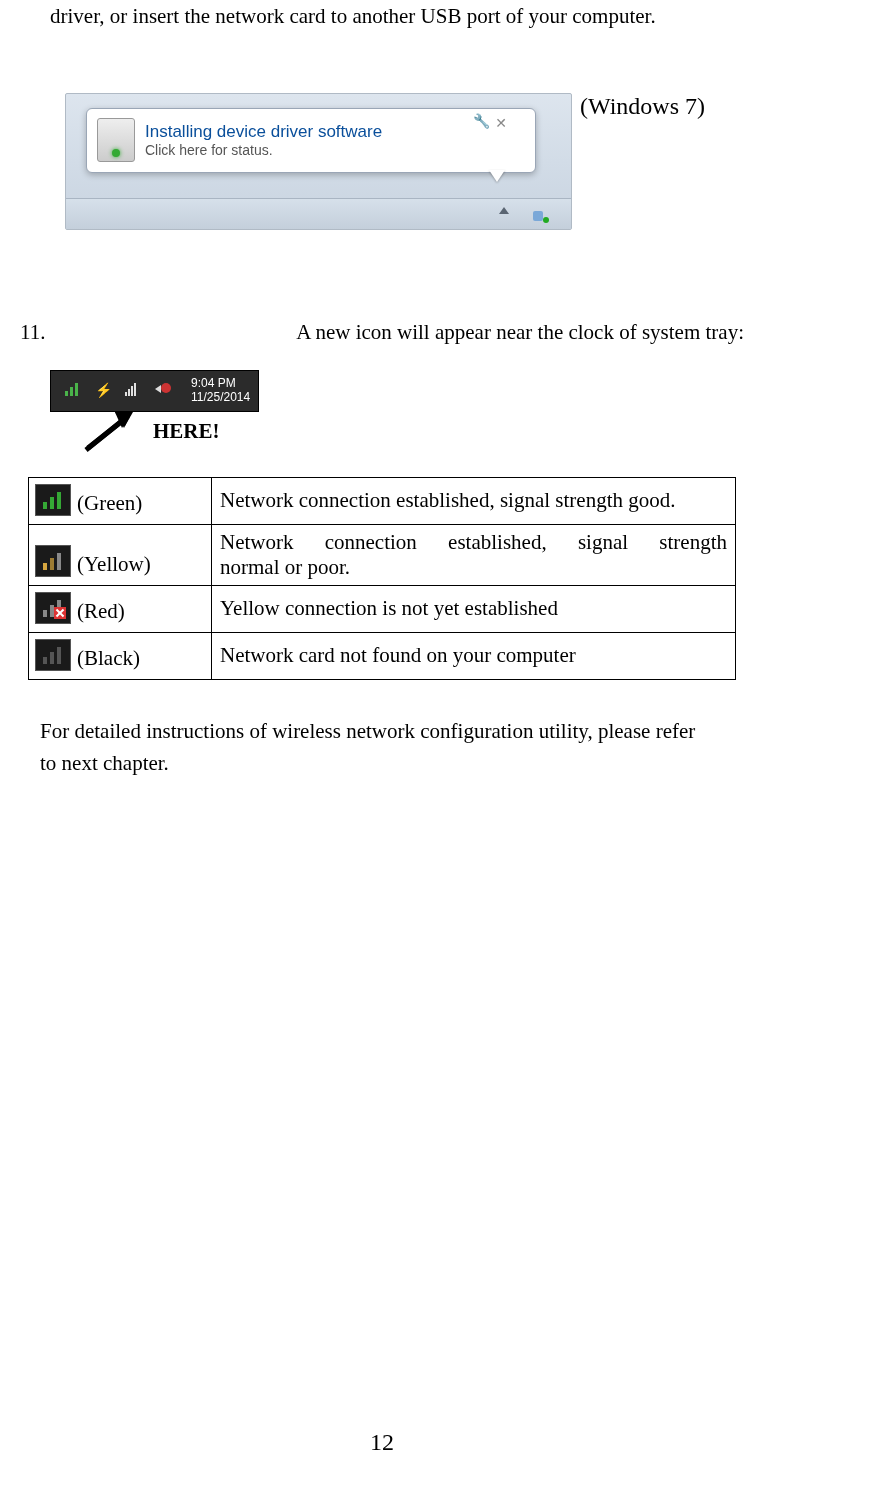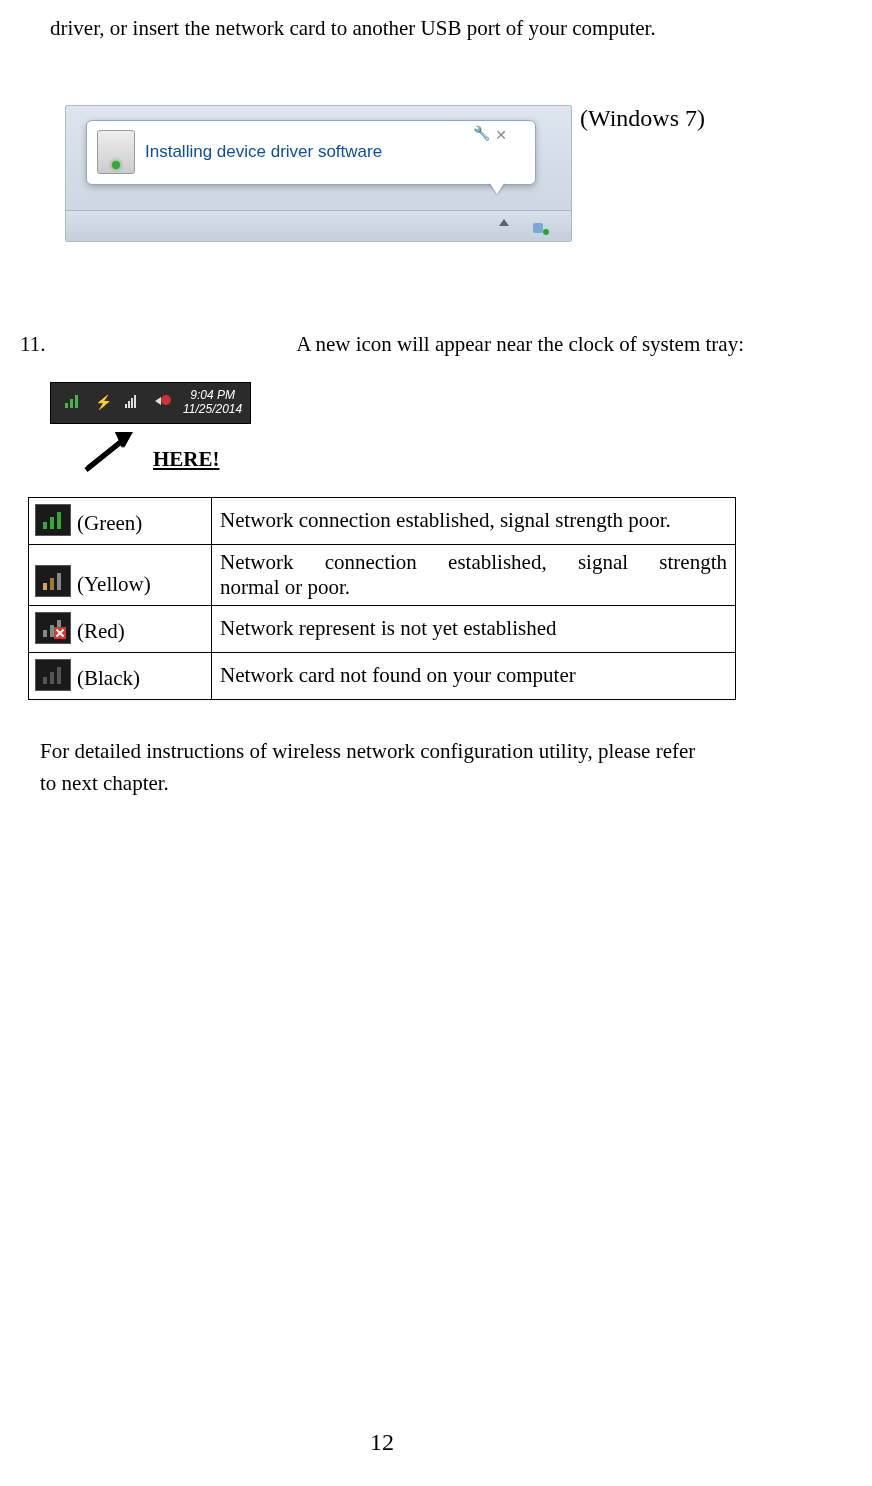--- a/index.html
+++ b/index.html
@@ -9,21 +9,21 @@
     background: #fff;
     margin: 0;
     padding: 0;
     width: 872px;
   }
   .page {
     width: 764px;
     min-height: 1486px;
     position: relative;
     box-sizing: border-box;
-    padding: 12px 20px;
+    padding: 0 20px;
   }
   .para {
     margin: 0 0 0 30px;
     padding-right: 10px;
     line-height: 1.55;
   }
   .figure1 {
     margin: 60px 0 0 45px;
     display: flex;
     align-items: flex-start;
@@ -182,32 +182,30 @@
     border-top:4px solid transparent;
     border-bottom:4px solid transparent;
     border-right:6px solid #ddd;
   }
   .tray-mute::after{
     content:"";position:absolute;right:-2px;top:1px;
     width:10px;height:10px;border-radius:50%;
     background:#c33;color:#fff;
   }
   .tray-clock {
-    text-align: center;
+    text-align: left;
     line-height: 1.15;
-    margin-left: 4px;
-    font-style: italic;
+    margin-left: 12px;
   }
 
   .here-arrow {
-    margin: 8px 0 0 58px;
+    margin: 0 0 0 58px;
     display: flex;
-    align-items: flex-end;
+    align-items: center;
     gap: 15px;
-    text-decoration: underline;
   }
   .arrow-svg { width: 60px; height: 40px; }
   .here-label { font-weight: bold; font-size: 21px; }
 
   .desc {
     margin: 12px 30px 0 30px;
     line-height: 1.55;
   }
 
   .status-table {
@@ -292,20 +290,21 @@
 <div class="page">
 
   <p class="para">driver, or insert the network card to another USB port of your computer.</p>
 
   <div class="figure1">
     <div class="notif-box">
       <div class="notif-balloon">
         <div class="notif-device-icon"></div>
         <div class="notif-text">
           <div class="notif-title">Installing device driver software</div>
+          <div class="notif-sub">Click here for status.</div>
         </div>
         <span class="notif-wrench">🔧</span>
         <span class="notif-close">✕</span>
         <div class="notif-tail"></div>
       </div>
       <div class="taskbar-bottom">
         <div class="tb-chev"></div>
         <div class="tb-net"></div>
       </div>
     </div>
@@ -362,21 +361,21 @@
         <tr>
       <td class="col1">
         <span class="icon-box green">
           <span class="bars-ic">
                 <span></span>
                 <span></span>
                 <span></span>
               </span>
         </span><span>(Green)</span>
       </td>
-      <td>Network connection established, signal strength poor.</td>
+      <td>Network connection established, signal strength good.</td>
     </tr>
     <tr>
       <td class="col1">
         <span class="icon-box yellow">
           <span class="bars-ic">
                 <span></span>
                 <span></span>
                 <span></span>
               </span>
         </span><span>(Yellow)</span>
@@ -390,21 +389,21 @@
       <td class="col1">
         <span class="icon-box red">
           <span class="bars-ic">
                 <span></span>
                 <span></span>
                 <span></span>
               </span>
           <span class="x-overlay"></span>
         </span><span>(Red)</span>
       </td>
-      <td>Network represent is not yet established</td>
+      <td>Yellow connection is not yet established</td>
     </tr>
     <tr>
       <td class="col1">
         <span class="icon-box black">
           <span class="bars-ic">
                 <span></span>
                 <span></span>
                 <span></span>
               </span>
         </span><span>(Black)</span>

